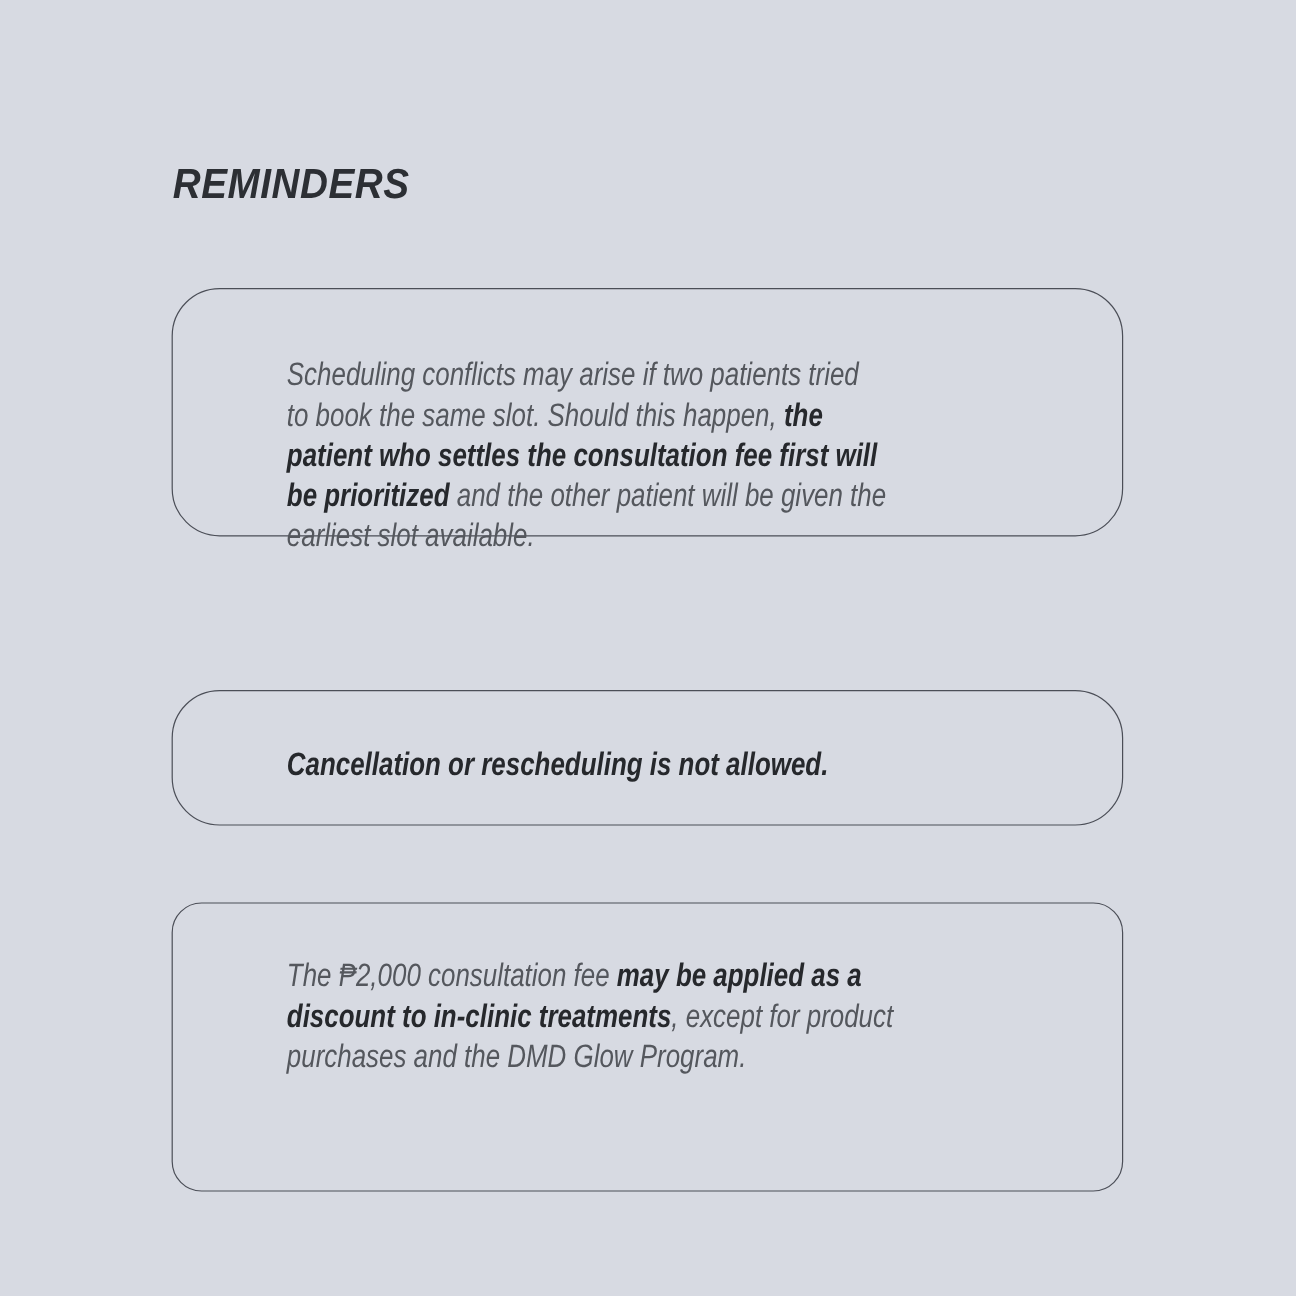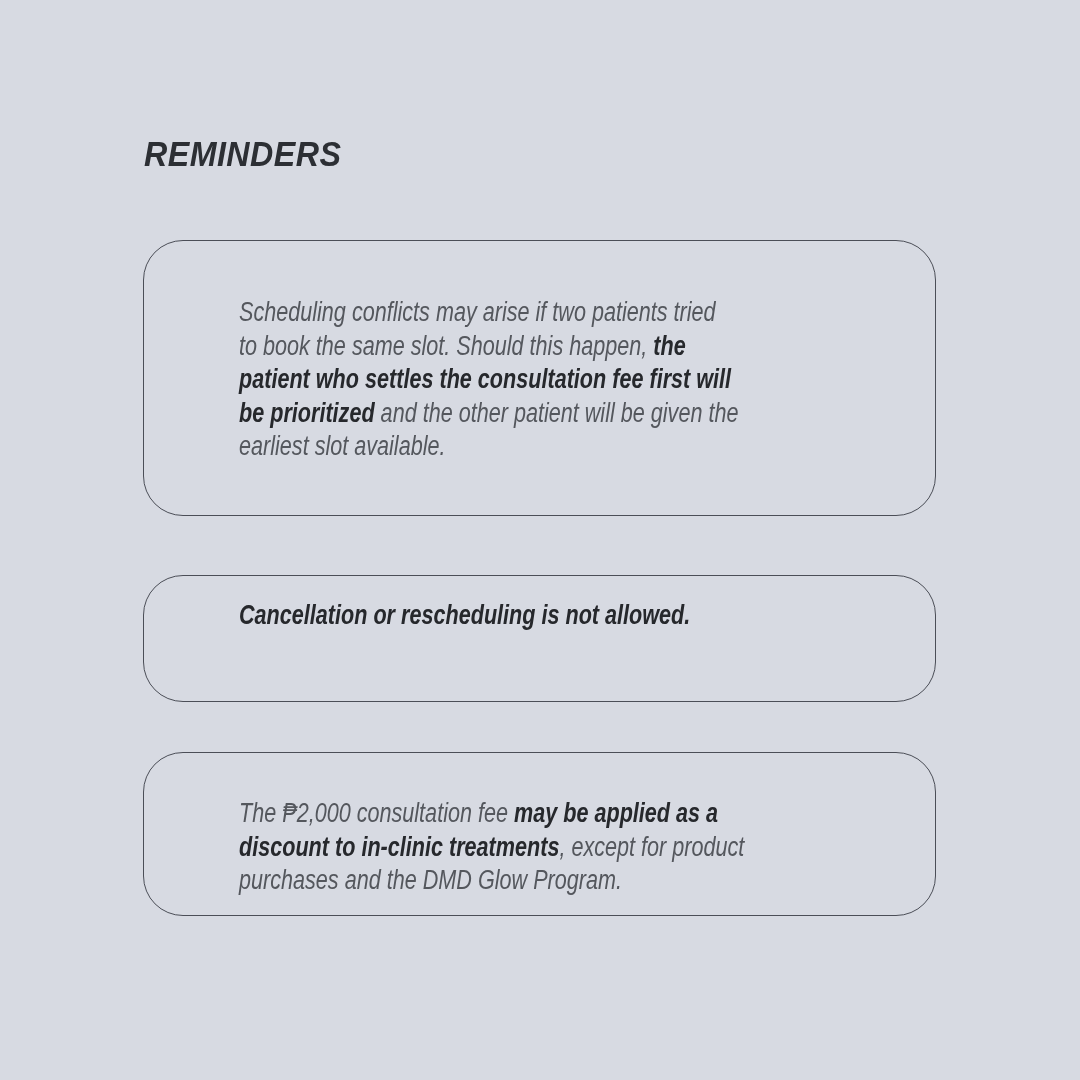--- a/index.html
+++ b/index.html
@@ -24,23 +24,23 @@
     letter-spacing:0.5px;
     transform:scaleX(0.92);transform-origin:0 50%;
     white-space:pre;
   }
   .box{
     position:absolute;left:143px;width:793px;
     border:1.5px solid var(--border);
     border-radius:40px;
     background:transparent;
   }
-  .box-scheduling{top:240px;height:276px;padding:55px 30px 0 95px;}
-  .box-cancellation{top:575px;height:127px;padding:23px 30px 0 95px;}
-  .box-fee{top:752px;height:164px;padding:44px 30px 0 95px;}
+  .box-scheduling{top:240px;height:207px;padding:55px 30px 0 95px;}
+  .box-cancellation{top:575px;height:113px;padding:45px 30px 0 95px;}
+  .box-fee{top:752px;height:241px;padding:44px 30px 0 95px;border-radius:25px;}
   .box-text{display:block;}
   .line{
     white-space:pre;
     font-size:27px;line-height:33.5px;color:var(--text);
     transform:scaleX(0.8);transform-origin:0 50%;
   }
   .run{color:var(--text);font-weight:400;}
   .run.bold{color:var(--text-bold);font-weight:700;}
 </style>
 </head>

